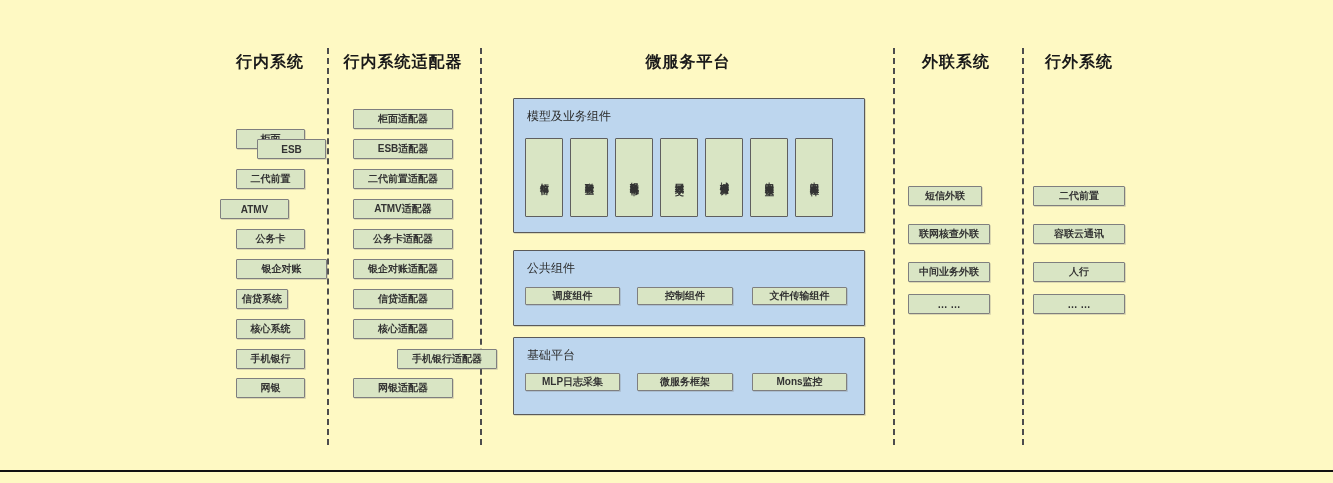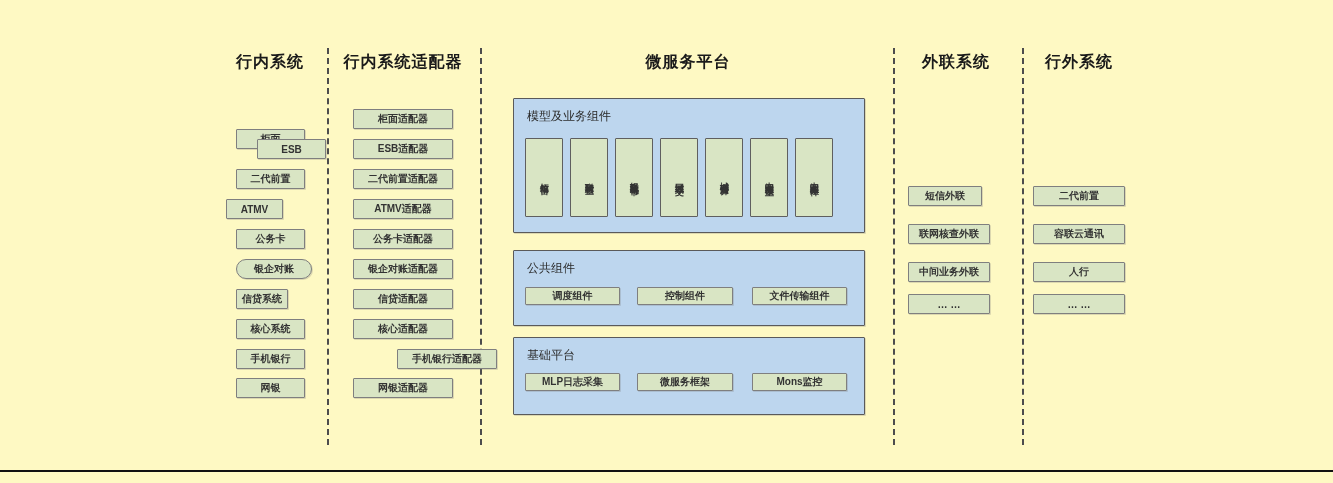--- a/index.html
+++ b/index.html
@@ -56,23 +56,23 @@
   <div class="col-header" style="left:1079px;">行外系统</div>
 
   <div class="vdash" style="left:327px;"></div>
   <div class="vdash" style="left:480px;"></div>
   <div class="vdash" style="left:893px;"></div>
   <div class="vdash" style="left:1022px;"></div>
 
   <div class="gbox" style="left:236px;top:109px;width:69px;margin-top:20px;">柜面</div>
   <div class="gbox" style="left:236px;top:139px;width:69px;margin-left:21px;">ESB</div>
   <div class="gbox" style="left:236px;top:169px;width:69px;">二代前置</div>
-  <div class="gbox" style="left:226px;top:199px;width:57px;">ATMV</div>
+  <div class="gbox" style="left:220px;top:199px;width:69px;">ATMV</div>
   <div class="gbox" style="left:236px;top:229px;width:69px;">公务卡</div>
-  <div class="gbox" style="left:236px;top:259px;width:76px;border-radius:10px;">银企对账</div>
+  <div class="gbox" style="left:236px;top:259px;width:91px;">银企对账</div>
   <div class="gbox" style="left:236px;top:289px;width:52px;">信贷系统</div>
   <div class="gbox" style="left:236px;top:319px;width:69px;">核心系统</div>
   <div class="gbox" style="left:236px;top:349px;width:69px;">手机银行</div>
   <div class="gbox" style="left:236px;top:378px;width:69px;">网银</div>
 
   <div class="gbox" style="left:353px;top:109px;width:100px;">柜面适配器</div>
   <div class="gbox" style="left:353px;top:139px;width:100px;">ESB适配器</div>
   <div class="gbox" style="left:353px;top:169px;width:100px;">二代前置适配器</div>
   <div class="gbox" style="left:353px;top:199px;width:100px;">ATMV适配器</div>
   <div class="gbox" style="left:353px;top:229px;width:100px;">公务卡适配器</div>

